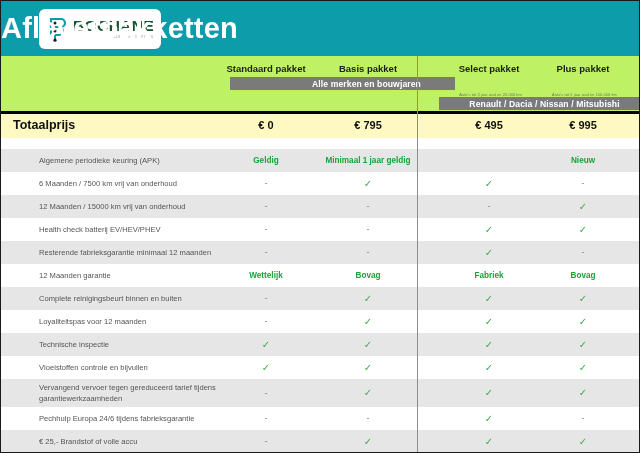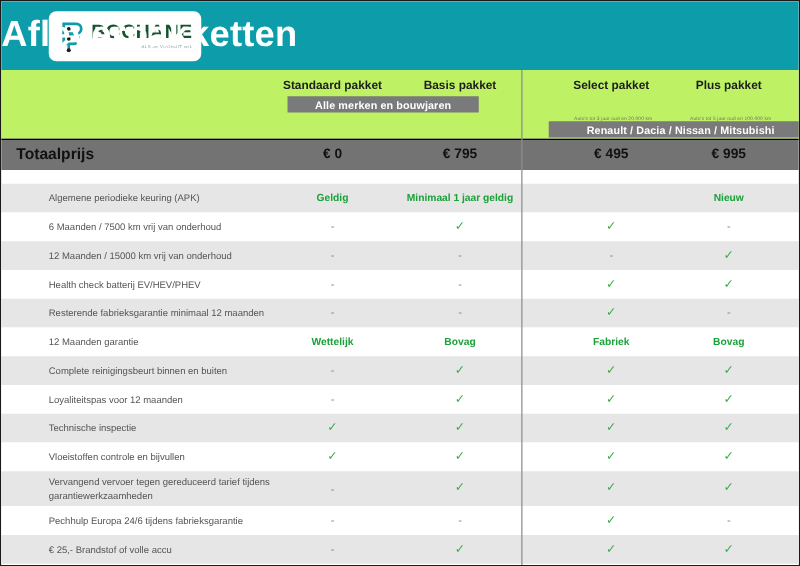--- a/index.html
+++ b/index.html
@@ -75,37 +75,37 @@
   }
   .brandbar{
     position:absolute;top:21px;
     height:13px;
     background:#7a7a7a;
     color:#ffffff;
     font-size:8.6px;font-weight:bold;
     display:flex;align-items:center;justify-content:center;
     letter-spacing:.1px;
   }
-  .bb-left{left:229px;width:153px;}
+  .bb-left{left:229px;width:177px;padding-left:48px;}
   .bb-right{left:438px;width:211px;margin-top:20px;}
   .sub-note{
     position:absolute;top:36px;
     text-align:center;
     font-size:3.9px;color:#6f6f6f;
     letter-spacing:.1px;
   }
   .sn1{left:432px;width:115px;}
   .sn2{left:526px;width:115px;}
 
   
   .totalrow{
     position:relative;
     height:24px;
-    background:#737373;
-    border-top:1px solid #000000;
+    background:#fef9c3;
+    border-top:3px solid #000000;
   }
   .total-label{
     position:absolute;left:12px;top:4px;
     font-size:12.5px;font-weight:bold;color:#111;
   }
   .price{
     position:absolute;top:5px;
     text-align:center;
     font-size:11px;font-weight:bold;color:#111;
   }

